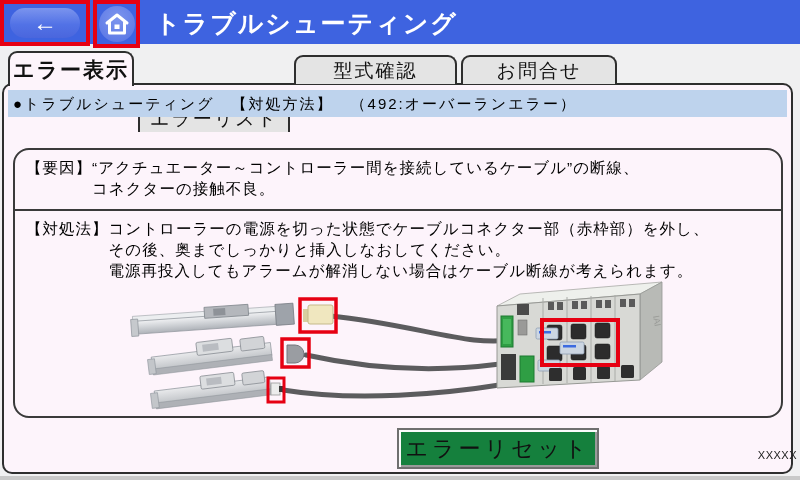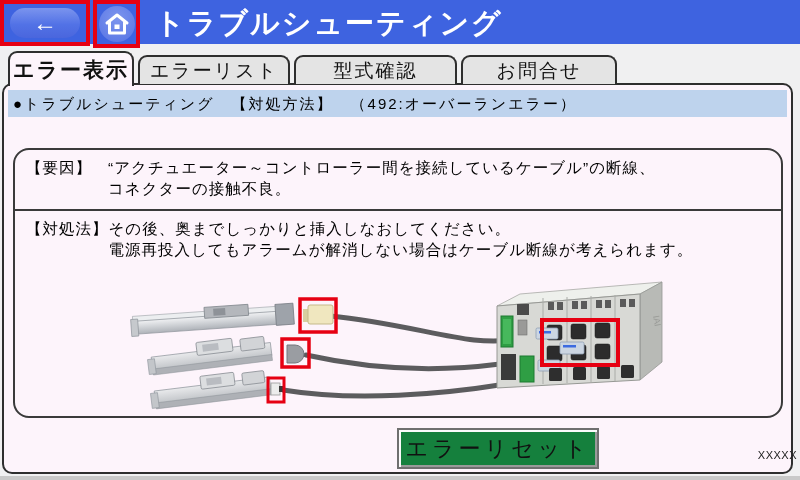--- a/index.html
+++ b/index.html
@@ -27,37 +27,37 @@
     border:4px solid #e60012;display:flex;align-items:center;justify-content:center;
     background:#3e63e0;
   }
   .home-btn{
     width:36px;height:36px;border-radius:50%;
     background:radial-gradient(circle at 50% 35%,#7d95ee,#5573e4);
     display:flex;align-items:center;justify-content:center;
   }
   .page-title{
     position:absolute;left:155px;top:0;height:44px;line-height:46px;
-    color:#ffffff;font-size:29px;font-weight:bold;letter-spacing:2px;white-space:nowrap;
+    color:#ffffff;font-size:25px;font-weight:bold;letter-spacing:2px;white-space:nowrap;
   }
   
   .tab{
     position:absolute;box-sizing:border-box;
     border:2px solid #2e2e2e;border-bottom:none;border-radius:9px 9px 0 0;
     background:#e4e4e4;color:#111;
     display:flex;align-items:center;justify-content:center;
     font-size:19px;letter-spacing:2px;white-space:nowrap;
   }
   .tab.inactive{top:55px;height:29px;z-index:2;}
   .tab.active{
     top:51px;height:35px;z-index:4;background:#fdf4fb;
     font-size:21px;font-weight:bold;
   }
   .tab1{left:8px;width:126px;}
-  .tab2{left:138px;width:152px;}
+  .tab2{left:138px;width:152px;margin-top:48px;}
   .tab3{left:294px;width:163px;}
   .tab4{left:461px;width:156px;}
   
   .content-box{
     position:absolute;left:2px;top:83px;width:791px;height:391px;box-sizing:border-box;
     border:2px solid #2e2e2e;border-radius:10px;background:#fdf4fb;z-index:1;
   }
   .status-bar{
     position:absolute;left:8px;top:90px;width:779px;height:27px;z-index:2;
     background:#bed3ed;color:#000;
@@ -71,21 +71,21 @@
   }
   .inner-divider{
     position:absolute;left:13px;top:209px;width:770px;height:0;
     border-top:2px solid #3a3a3a;z-index:2;
   }
   .text-row{
     position:absolute;z-index:3;display:flex;color:#000;
     font-size:15.5px;line-height:21px;letter-spacing:1px;white-space:nowrap;
   }
   .text-row .lbl{flex:0 0 auto;}
-  .cause-row{left:26px;top:157px;gap:16px;}
+  .cause-row{left:26px;top:157px;}
   .remedy-row{left:26px;top:218px;}
   
   .diagram{position:absolute;left:0;top:278px;z-index:2;}
   
   .reset-btn{
     position:absolute;left:397px;top:428px;width:202px;height:41px;box-sizing:border-box;
     z-index:3;background:#15803d;border:2px solid #6f6f6f;
     box-shadow:inset 2px 2px 0 #fbfbfb, inset -2px -2px 0 #9a9a9a;
     color:#111;font-size:22px;letter-spacing:4px;
     display:flex;align-items:center;justify-content:center;white-space:nowrap;
@@ -142,20 +142,21 @@
   <span class="lbl">【要因】</span>
   <div>
     <div>“アクチュエーター～コントローラー間を接続しているケーブル”の断線、</div>
     <div>コネクターの接触不良。</div>
   </div>
 </div>
 
 <div class="text-row remedy-row">
   <span class="lbl">【対処法】</span>
   <div>
+    <div>コントローラーの電源を切った状態でケーブルコネクター部（赤枠部）を外し、</div>
     <div>その後、奥までしっかりと挿入しなおしてください。</div>
     <div>電源再投入してもアラームが解消しない場合はケーブル断線が考えられます。</div>
   </div>
 </div>
 
 <svg class="diagram" width="795" height="142" viewBox="0 0 795 142">
   <defs>
     <linearGradient id="rail" x1="0" y1="0" x2="0" y2="1">
       <stop offset="0" stop-color="#f0f1f3"></stop>
       <stop offset="0.5" stop-color="#cfd2d6"></stop>

